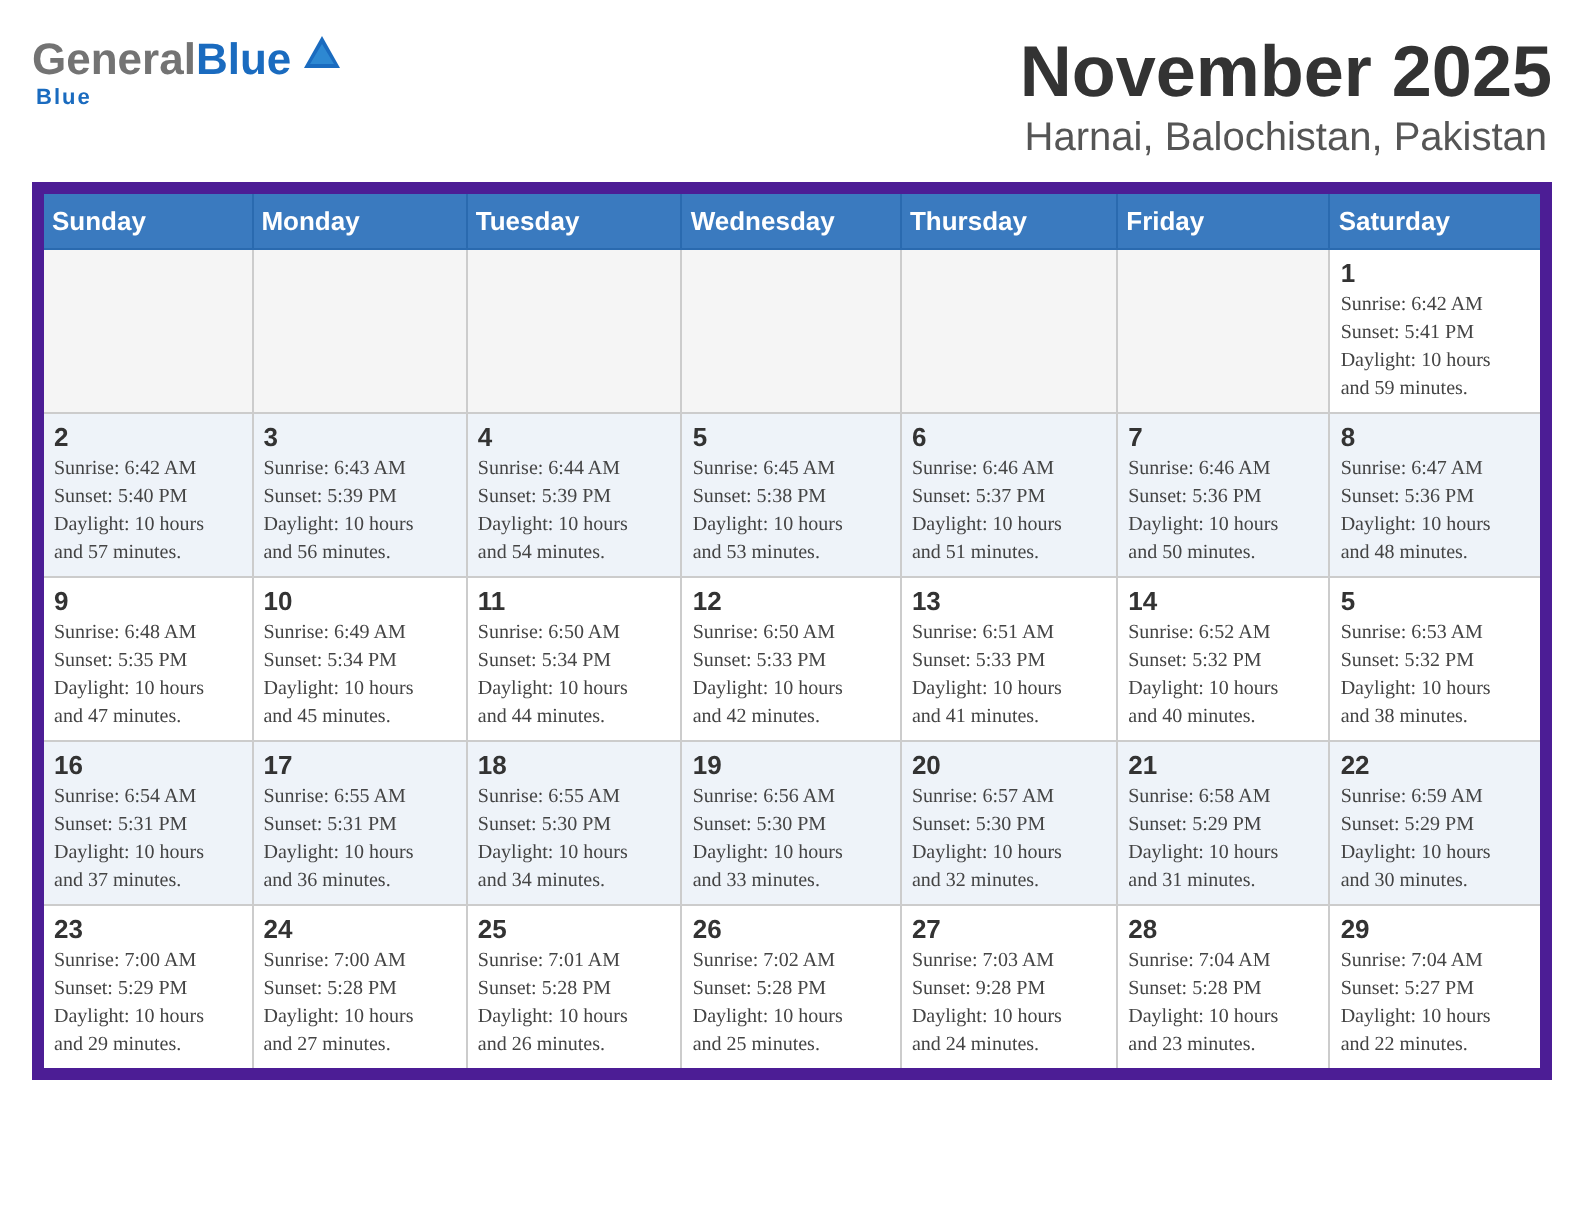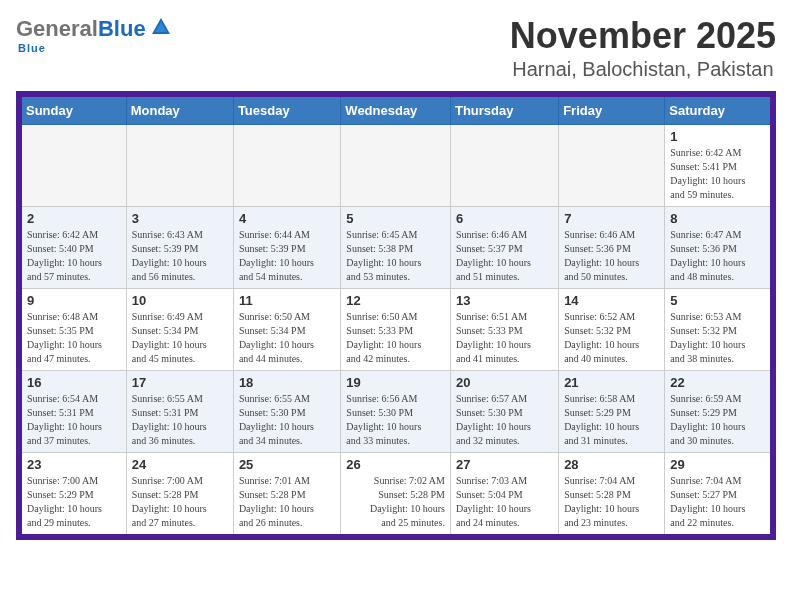--- a/index.html
+++ b/index.html
@@ -327,29 +327,29 @@
         </td>
         <td>
           <span class="day-number">25</span>
           <div class="day-info" style="white-space: pre-line;">Sunrise: 7:01 AM
 Sunset: 5:28 PM
 Daylight: 10 hours
 and 26 minutes.</div>
         </td>
         <td>
           <span class="day-number">26</span>
-          <div class="day-info" style="white-space: pre-line; text-align: right;">Sunrise: 7:02 AM
+          <div class="day-info" style="white-space: pre-line;">Sunrise: 7:02 AM
 Sunset: 5:28 PM
 Daylight: 10 hours
 and 25 minutes.</div>
         </td>
         <td>
           <span class="day-number">27</span>
           <div class="day-info" style="white-space: pre-line;">Sunrise: 7:03 AM
-Sunset: 5:04 PM
+Sunset: 9:28 PM
 Daylight: 10 hours
 and 24 minutes.</div>
         </td>
         <td>
           <span class="day-number">28</span>
           <div class="day-info" style="white-space: pre-line;">Sunrise: 7:04 AM
 Sunset: 5:28 PM
 Daylight: 10 hours
 and 23 minutes.</div>
         </td>

